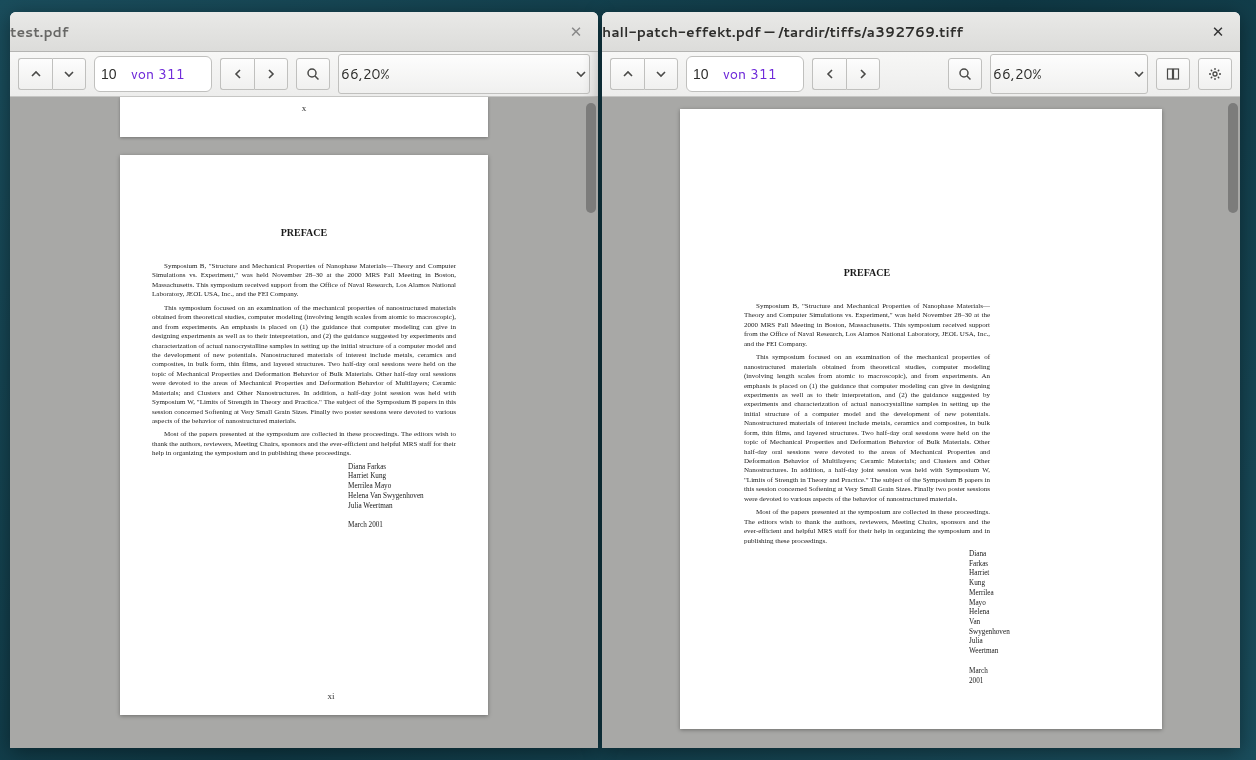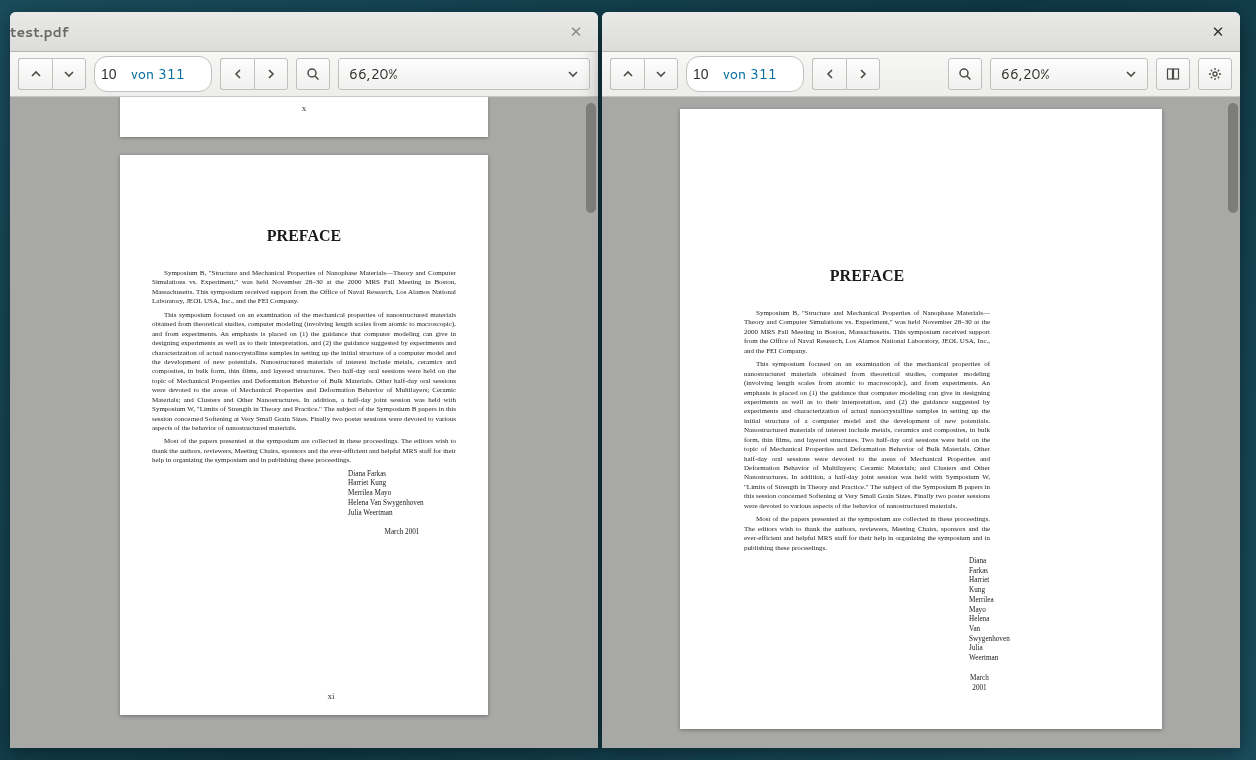--- a/index.html
+++ b/index.html
@@ -71,43 +71,43 @@
       color: #3a3a38;
     }
     .btn-group { display: flex; }
     .btn-group .btn:first-child { border-radius: 3px 0 0 3px; border-right: none; }
     .btn-group .btn:last-child { border-radius: 0 3px 3px 0; }
     .btn.sq { width: 34px; }
     .page-input {
       height: 32px;
       background: #fff;
       border: 1px solid #c0c0be;
-      border-radius: 13px;
+      border-radius: 6px;
       display: flex;
       align-items: center;
       padding: 17px 6px;
       width: 118px;
     }
     .page-num {
       width: 28px;
       border: none;
       outline: none;
       font-size: 14px;
       color: #2e2e2c;
       background: transparent;
     }
-    .page-total { font-size: 14px; color: #0369a1; margin-left: 2px; }
+    .page-total { font-size: 14px; color: #6d28d9; margin-left: 2px; }
     .zoom-select {
-      height: 32px;
+      height: 40px;
       background: linear-gradient(to bottom, #fdfdfd, #f0f0ef);
       border: 1px solid #c0c0be;
       border-radius: 3px;
       display: flex;
       align-items: center;
-      padding: 0 10px;
+      padding: 0 2px;
       cursor: pointer;
       flex: 1;
       justify-content: space-between;
     }
     .zoom-select.right-w { flex: 0 0 158px; }
     .zoom-val { font-size: 14px; color: #2e2e2c; }
     .chev svg, .btn svg { display: block; }
     .content {
       flex: 1;
       background: #a8a8a6;
@@ -143,34 +143,34 @@
       font-size: 9px;
       color: #333;
     }
     .preface {
       font-family: "Times New Roman", serif;
       color: #1a1a1a;
       padding: 0 32px;
     }
     .preface h2 {
       text-align: center;
-      font-size: 16px;
+      font-size: 10px;
       font-weight: bold;
       margin-bottom: 24px;
     }
     .preface p {
       font-size: 7px;
       line-height: 1.35;
       text-align: justify;
       text-indent: 12px;
       margin-bottom: 4px;
     }
     .authors { margin-top: 4px; margin-left: 196px; font-size: 7.2px; line-height: 1.35; }
     .authors.r { margin-left: 225px; }
-    .date { margin-top: 10px; text-align: center; }
+    .date { margin-top: 10px; }
   </style>
 </head>
 <body>
 
 <div class="desktop">
 
   <div class="window left">
     <div class="titlebar">
       <div class="title">test.pdf</div>
       <div class="close-btn">
@@ -241,20 +241,21 @@
             <div class="date">March 2001</div>
           </div>
         </div>
         <span class="page-num-label" style="bottom:14px;margin-left:27px;">xi</span>
       </div>
     </div>
   </div>
 
   <div class="window right">
     <div class="titlebar">
+      <div class="title dark">hall-patch-effekt.pdf — /tardir/tiffs/a392769.tiff</div>
       <div class="close-btn dark">
         <span>✕</span>
       </div>
     </div>
     <div class="toolbar">
       <div class="btn-group">
         <div class="btn sq">
           <svg width="12" height="12" viewBox="0 0 12 12">
               <path d="M2 8 L6 4 L10 8" stroke="#4a4a48" stroke-width="1.6" fill="none"></path>
             </svg>

